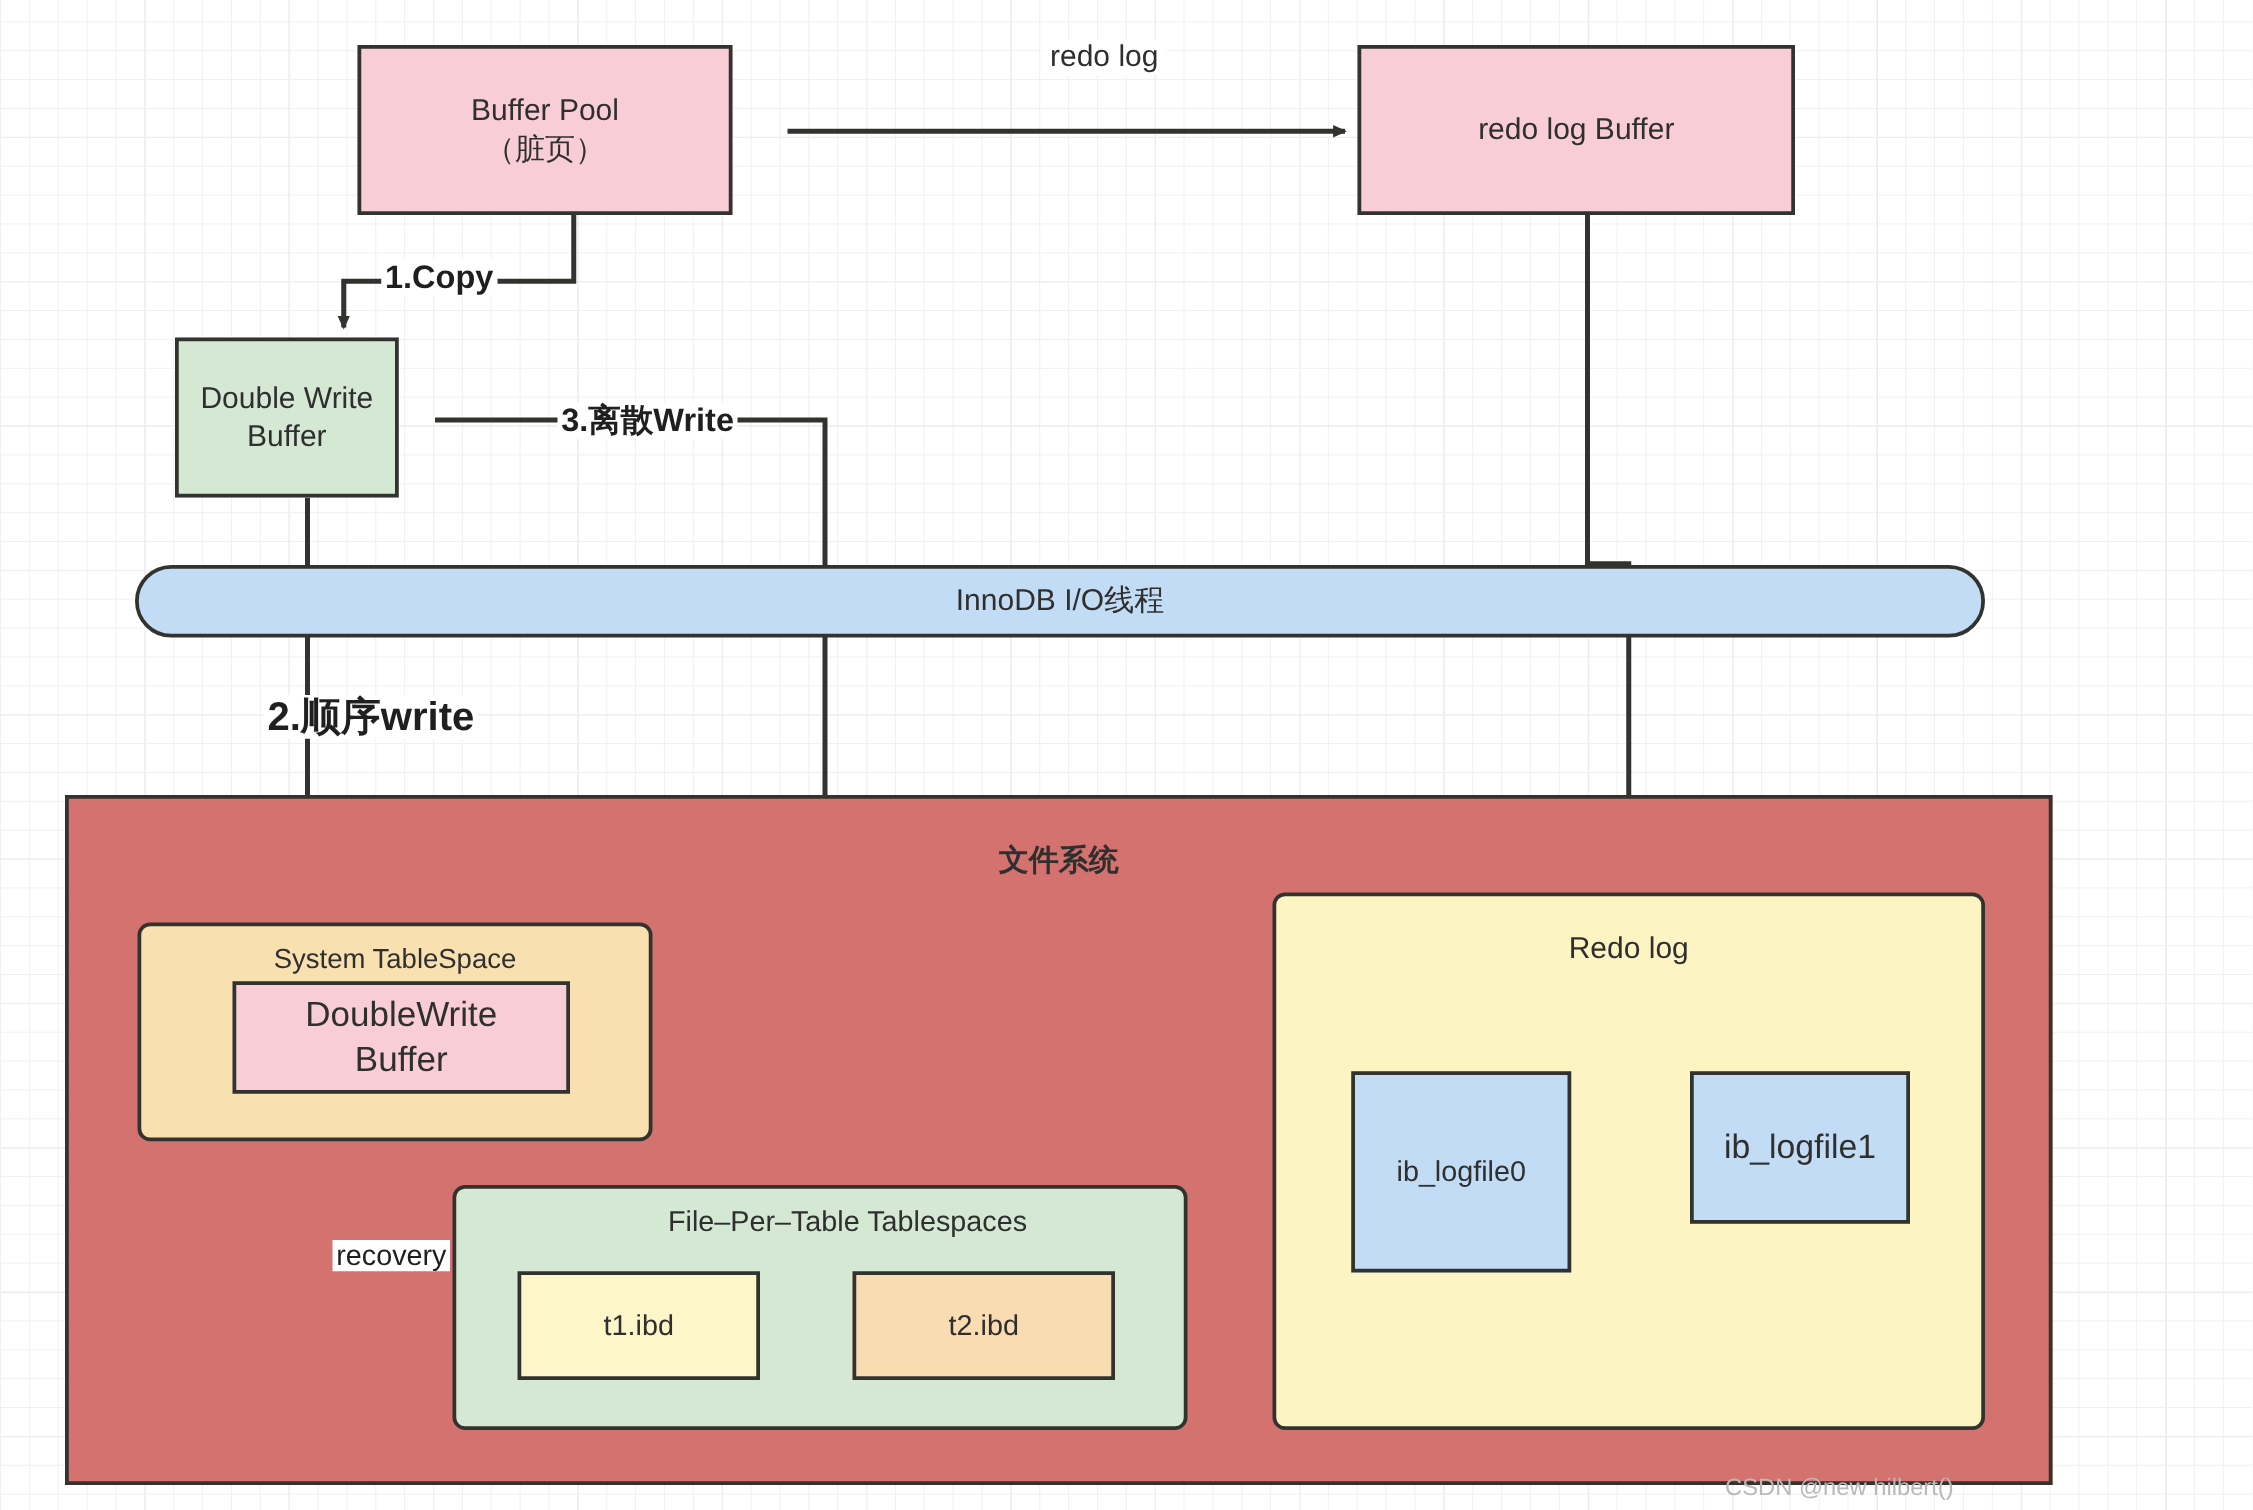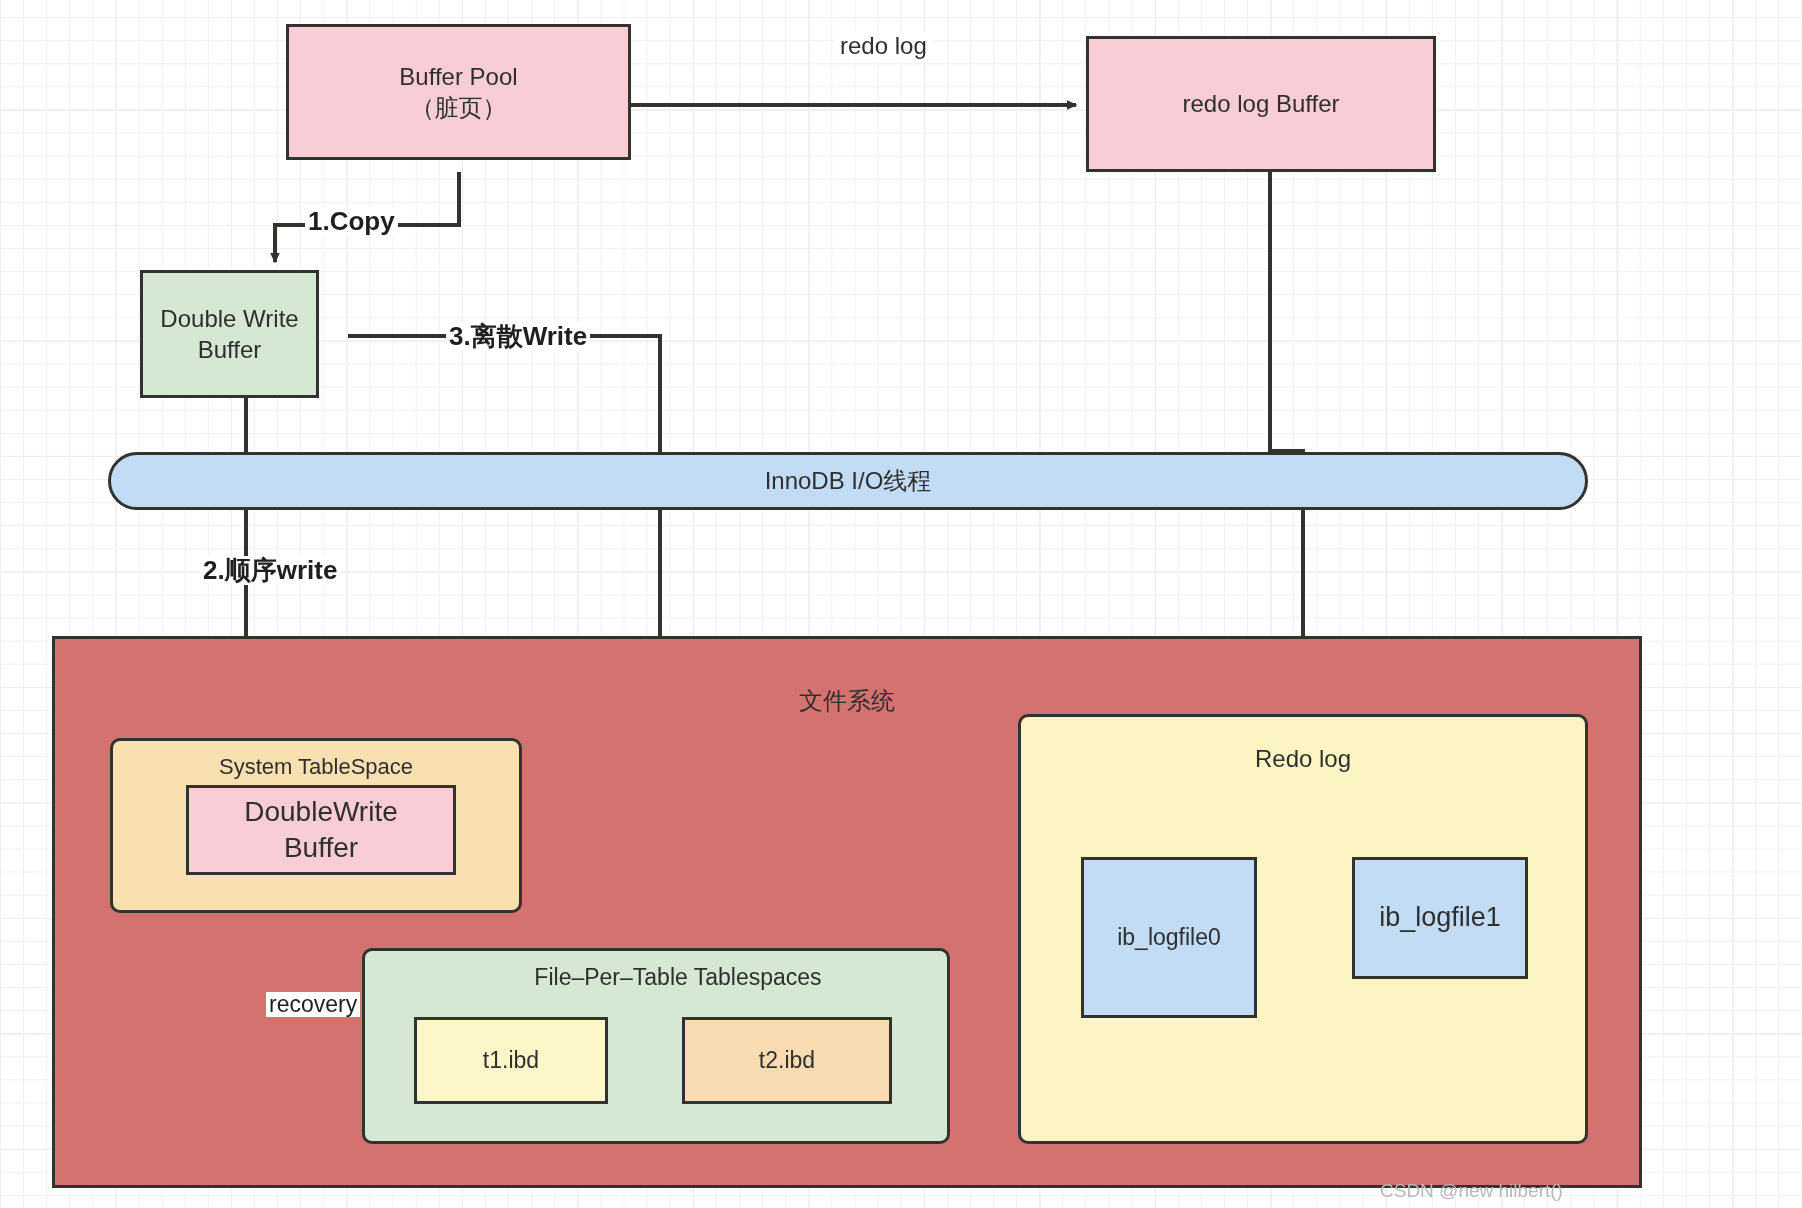--- a/index.html
+++ b/index.html
@@ -91,24 +91,24 @@
 
       <path d="M320,913 L320,1050 L355,1050" marker-end="url(#ah)"></path>
 
       <path d="M1440,790 L1170,790 L1170,853" marker-end="url(#ah)"></path>
 
       <path d="M1170,1018 L1170,1077 L1440,1077 L1440,1018" marker-end="url(#ah)"></path>
     </g>
   </svg>
 
   <div class="node node-top" style="left:52px; top:636px; width:1590px; height:552px; background:#d4726f; font-size:24px;">
-    <span style="margin-top:34px;">文件系统</span>
+    <span style="margin-top:22px;font-weight:bold;">文件系统</span>
   </div>
 
-  <div class="node" style="left:286px; top:24px; width:345px; height:136px; background:#f8cdd5; font-size:24px;justify-content:center;">
+  <div class="node" style="left:286px; top:36px; width:300px; height:136px; background:#f8cdd5; font-size:24px;justify-content:center;">
     <span>Buffer Pool
 （脏页）</span>
   </div>
 
   <div class="node" style="left:1086px; top:36px; width:350px; height:136px; background:#f8cdd5; font-size:24px;">
     <span>redo log Buffer</span>
   </div>
 
   <div class="node" style="left:140px; top:270px; width:179px; height:128px; background:#d5e8d4; font-size:24px;">
     <span>Double Write
@@ -149,21 +149,21 @@
   </div>
 
   <div class="node" style="left:1352px; top:857px; width:176px; height:122px; background:#c3dcf5; font-size:27px;">
     <span>ib_logfile1</span>
   </div>
 
   <span class="plain-label" style="left:834px; top:32px; font-size:24px; background:#ffffff; padding:0 6px;">redo log</span>
 
   <span class="edge-label" style="left:305px; top:207px; font-size:26px;">1.Copy</span>
 
-  <span class="edge-label" style="left:200px; top:556px; font-size:26px;">2.顺序write</span>
+  <span class="edge-label" style="left:211px; top:556px; font-size:32px;">2.顺序write</span>
 
   <span class="edge-label" style="left:446px; top:322px; font-size:26px;">3.离散Write</span>
 
   <span class="edge-label" style="left:266px; top:992px; font-size:23px; font-weight:normal;">recovery</span>
 
   <span class="watermark" style="left:1380px; top:1180px;">CSDN @new hilbert()</span>
 
 </div>
 
 </body></html>

